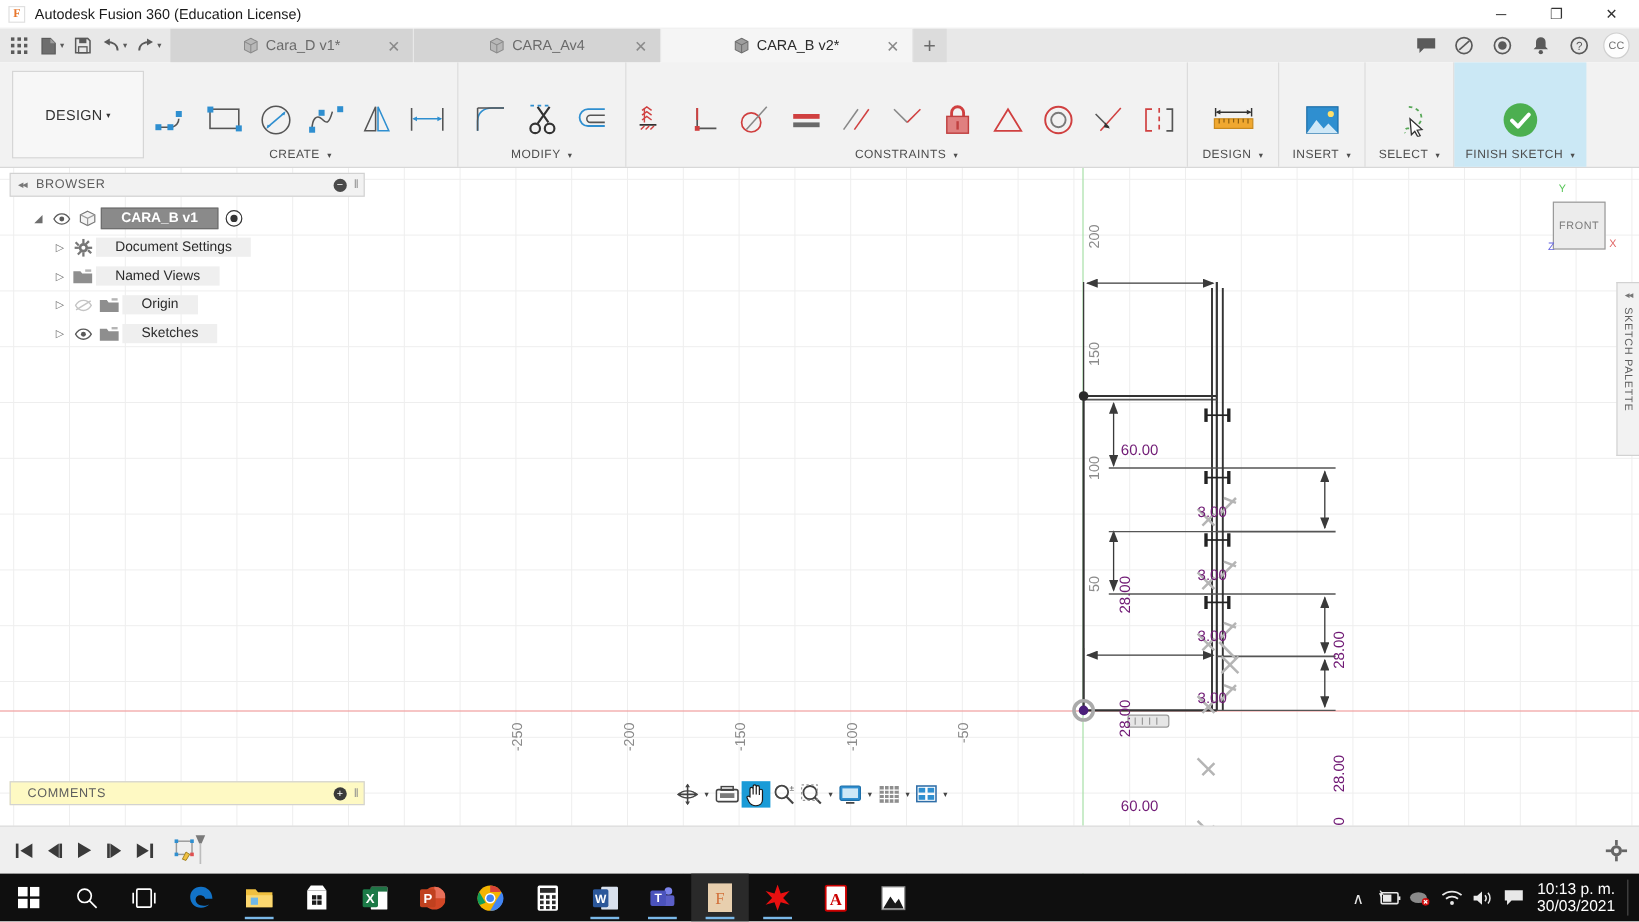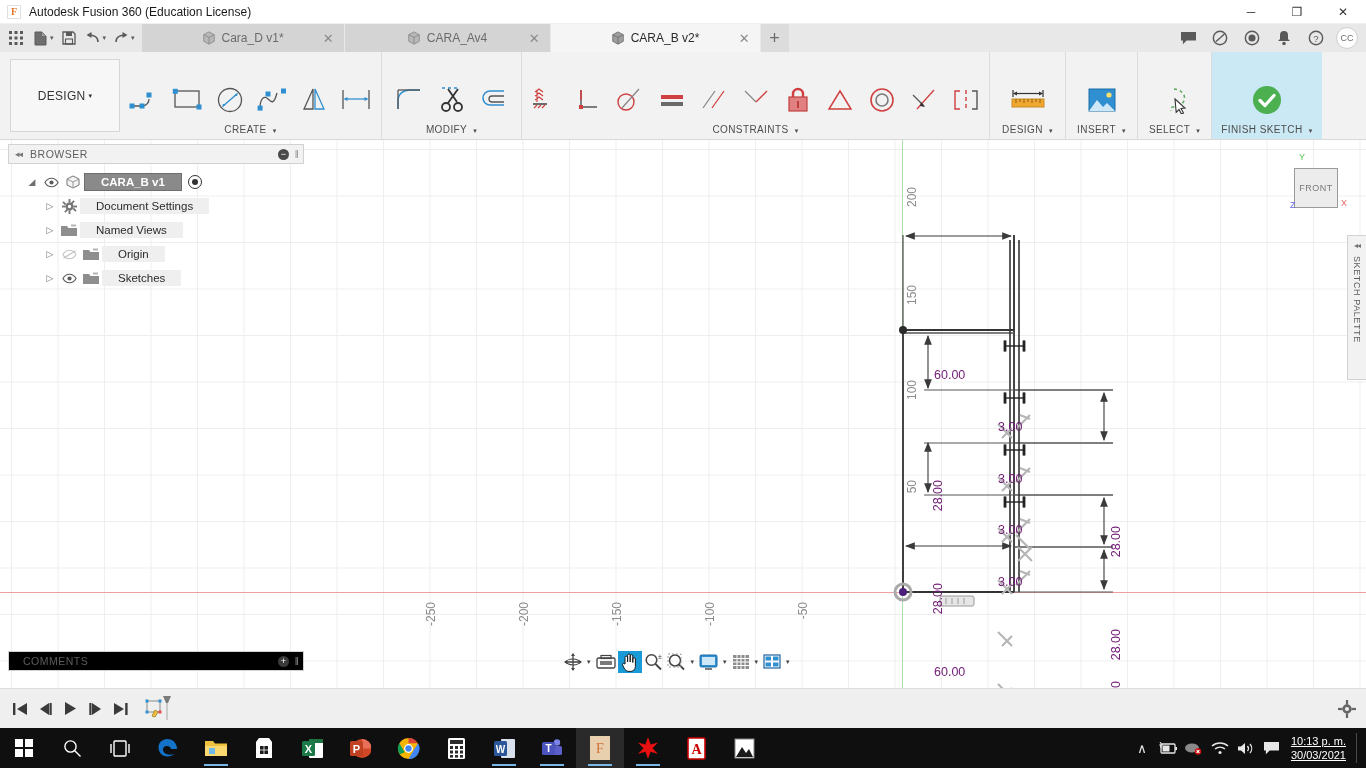--- a/index.html
+++ b/index.html
@@ -156,21 +156,21 @@
     background: #f2f2f2; border: 1px solid #d2d2d2; border-right: none;
     display: flex; flex-direction: column; align-items: center; padding-top: 5px;
   }
   .palette-tab .cc { font-size: 8px; color: #777; letter-spacing: -1px; }
   .palette-tab .txt { writing-mode: vertical-rl; font-size: 9px; color: #5d5d5d;
                       letter-spacing: .6px; margin-top: 6px; }
 
   
   .comments {
     position: absolute; left: 8px; top: 651px; width: 296px; height: 20px;
-    background: #000000; border: 1px solid #d2d2d2; display: flex; align-items: center;
+    background: #fef9c3; border: 1px solid #d2d2d2; display: flex; align-items: center;
   }
   .comments .t { font-size: 10.5px; color: #5d5d5d; letter-spacing: .5px; margin-left: 14px; }
   .dot-plus {
     width: 11px; height: 11px; border-radius: 50%; background: #3a3a3a; color: #fff;
     font-size: 9px; display: flex; align-items: center; justify-content: center; line-height: 1;
   }
 
   
   .navbar {
     position: absolute; left: 562px; top: 650px; width: 242px; height: 24px;
@@ -194,21 +194,21 @@
     position: absolute; left: 0; top: 728px; width: 1366px; height: 40px;
     background: #0f0f0f; display: flex; align-items: center;
   }
   .tkb { width: 48px; height: 40px; display: flex; align-items: center; justify-content: center; position: relative; }
   .tkb.running::after {
     content:''; position: absolute; bottom: 2px; left: 12px; width: 24px; height: 2px; background: #7ab8e8;
   }
   .tkb.focused { background: #2a2a2a; }
   .tray { margin-left: auto; display: flex; align-items: center; color: #e8e8e8; padding-right: 4px; }
   .tray-ico { width: 26px; height: 40px; display: flex; align-items: center; justify-content: center; font-size: 13px; }
-  .clock { font-size: 11px; color: #fff; text-align: right; line-height: 14px; padding: 0 10px 0 6px; text-decoration: underline; }
+  .clock { font-size: 13px; color: #fff; text-align: right; line-height: 14px; padding: 0 10px 0 6px; }
   .tray-edge { width: 6px; height: 30px; border-left: 1px solid #4a4a4a; }
   .svgi { display: block; }
 </style>
 </head>
 <body>
 
 <div id="app">
 
   <div class="titlebar">
     <div class="tb-logo">F</div>

